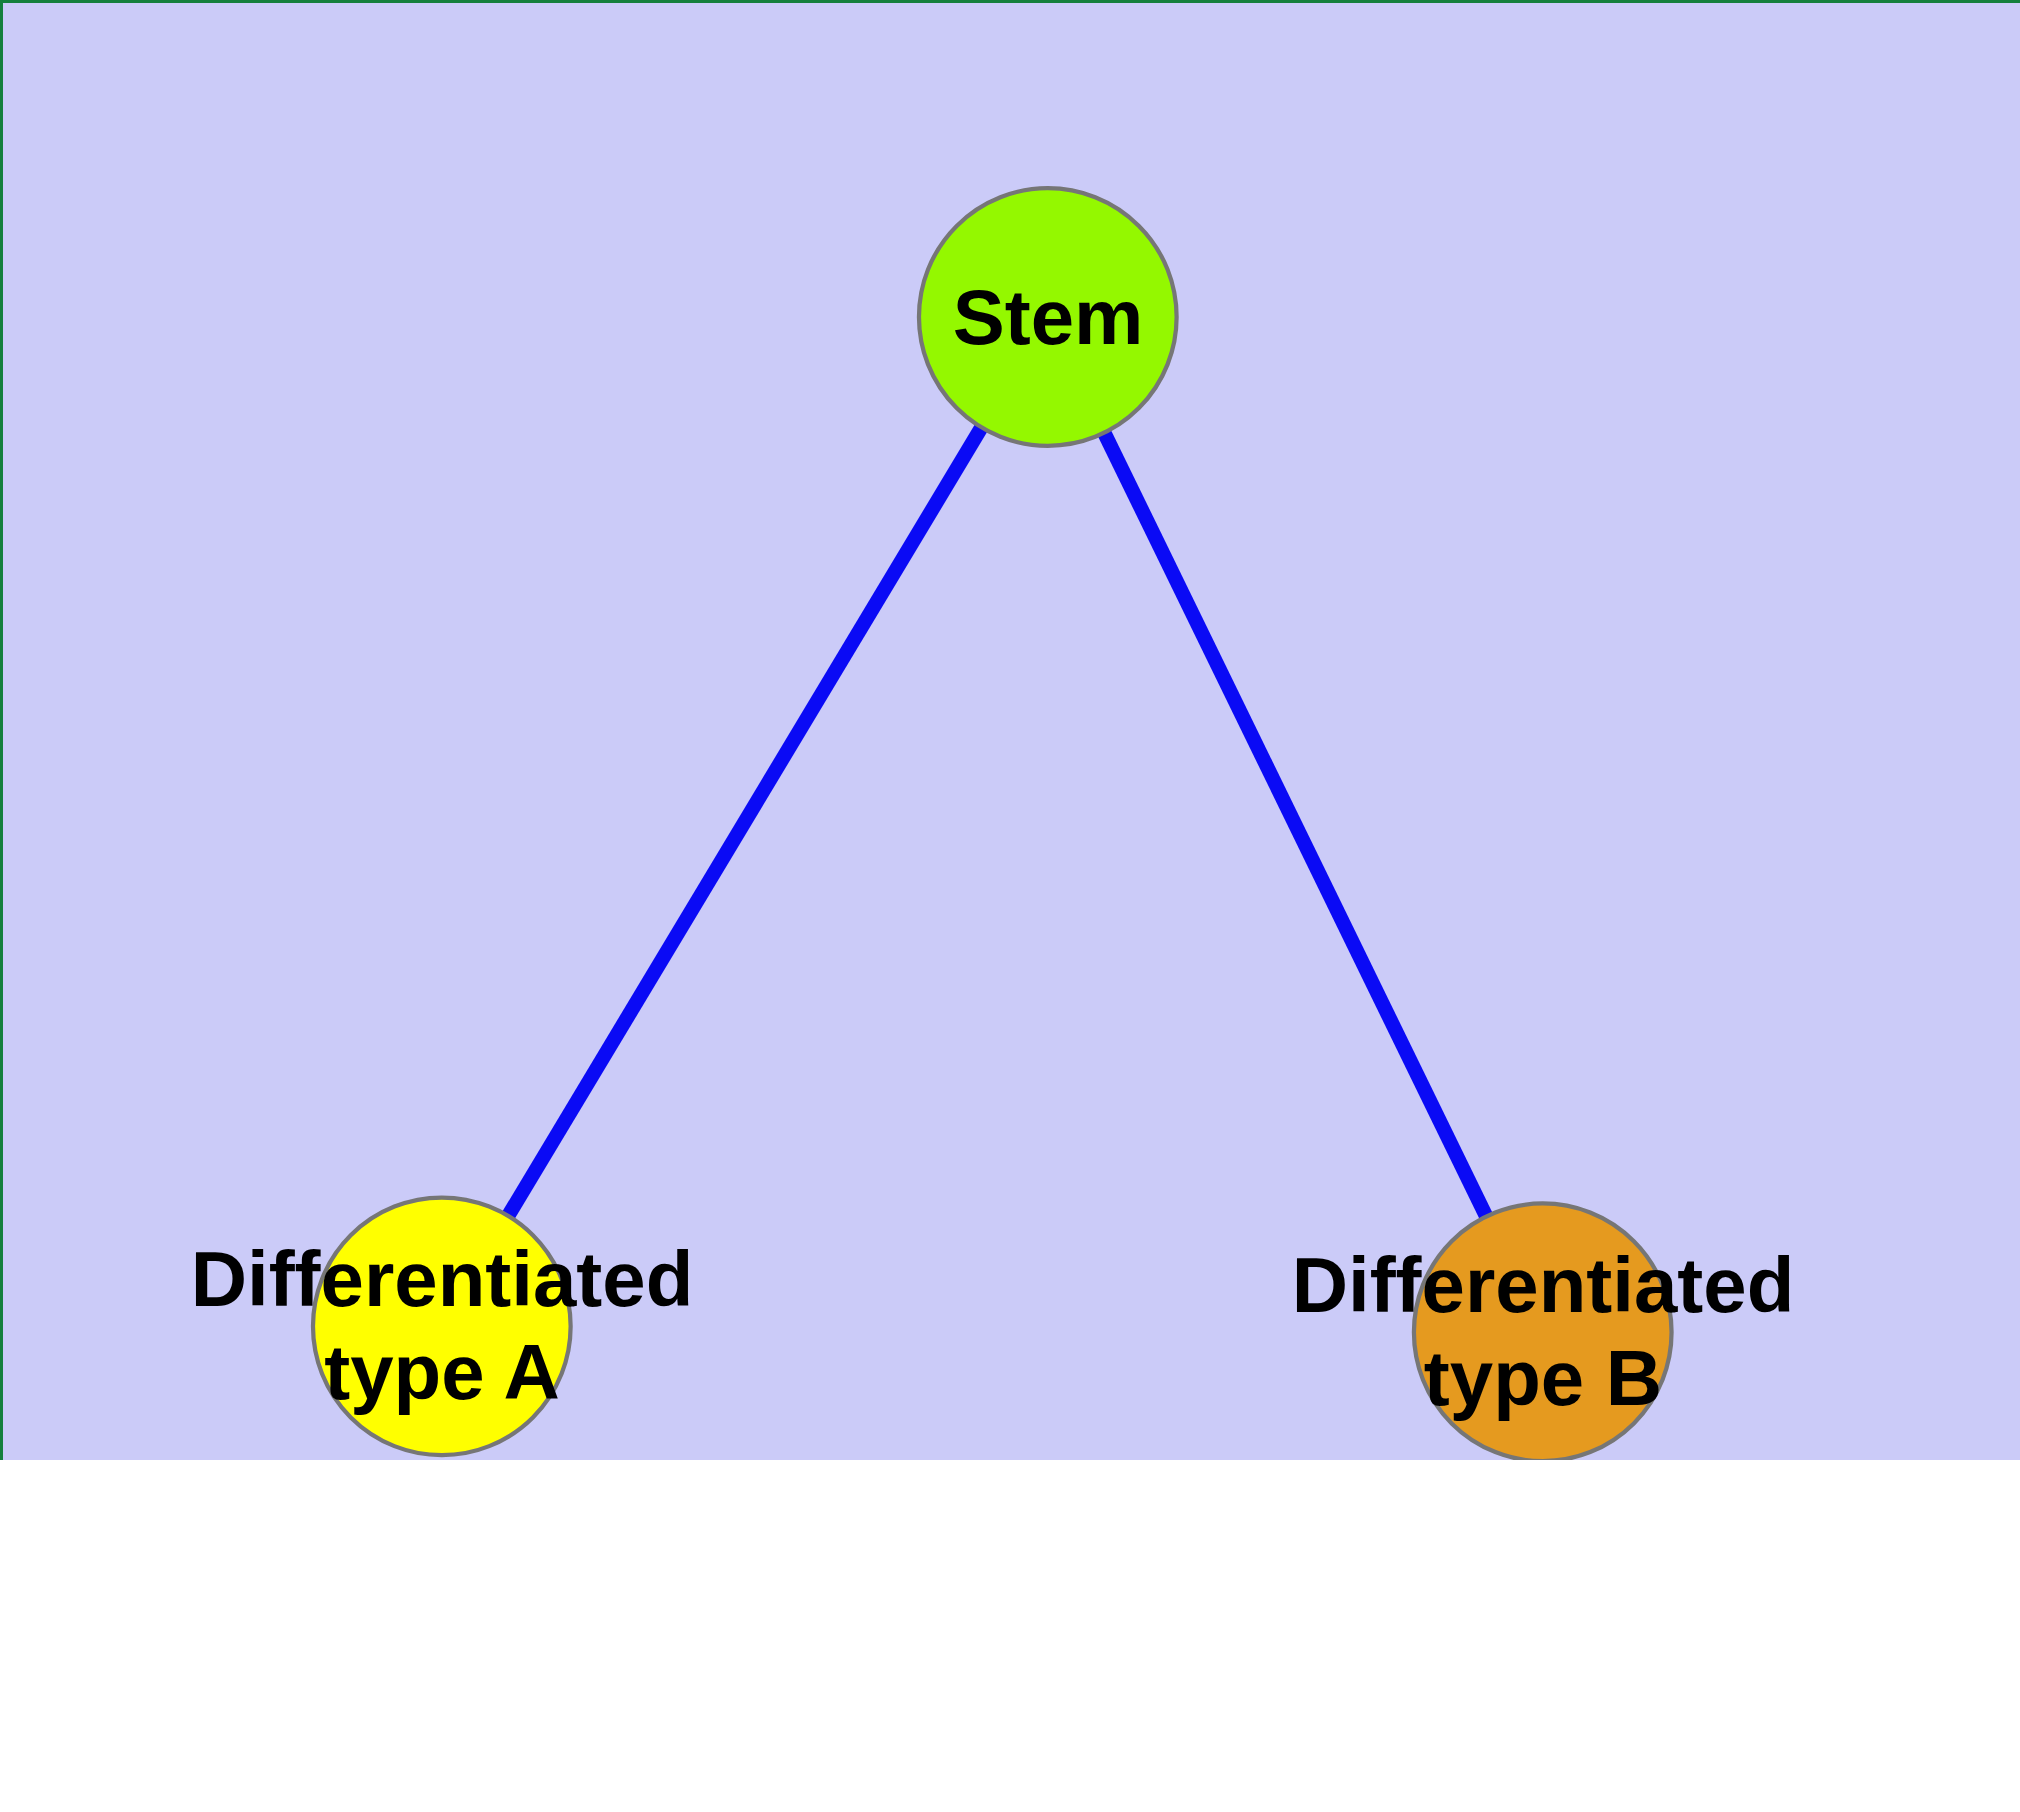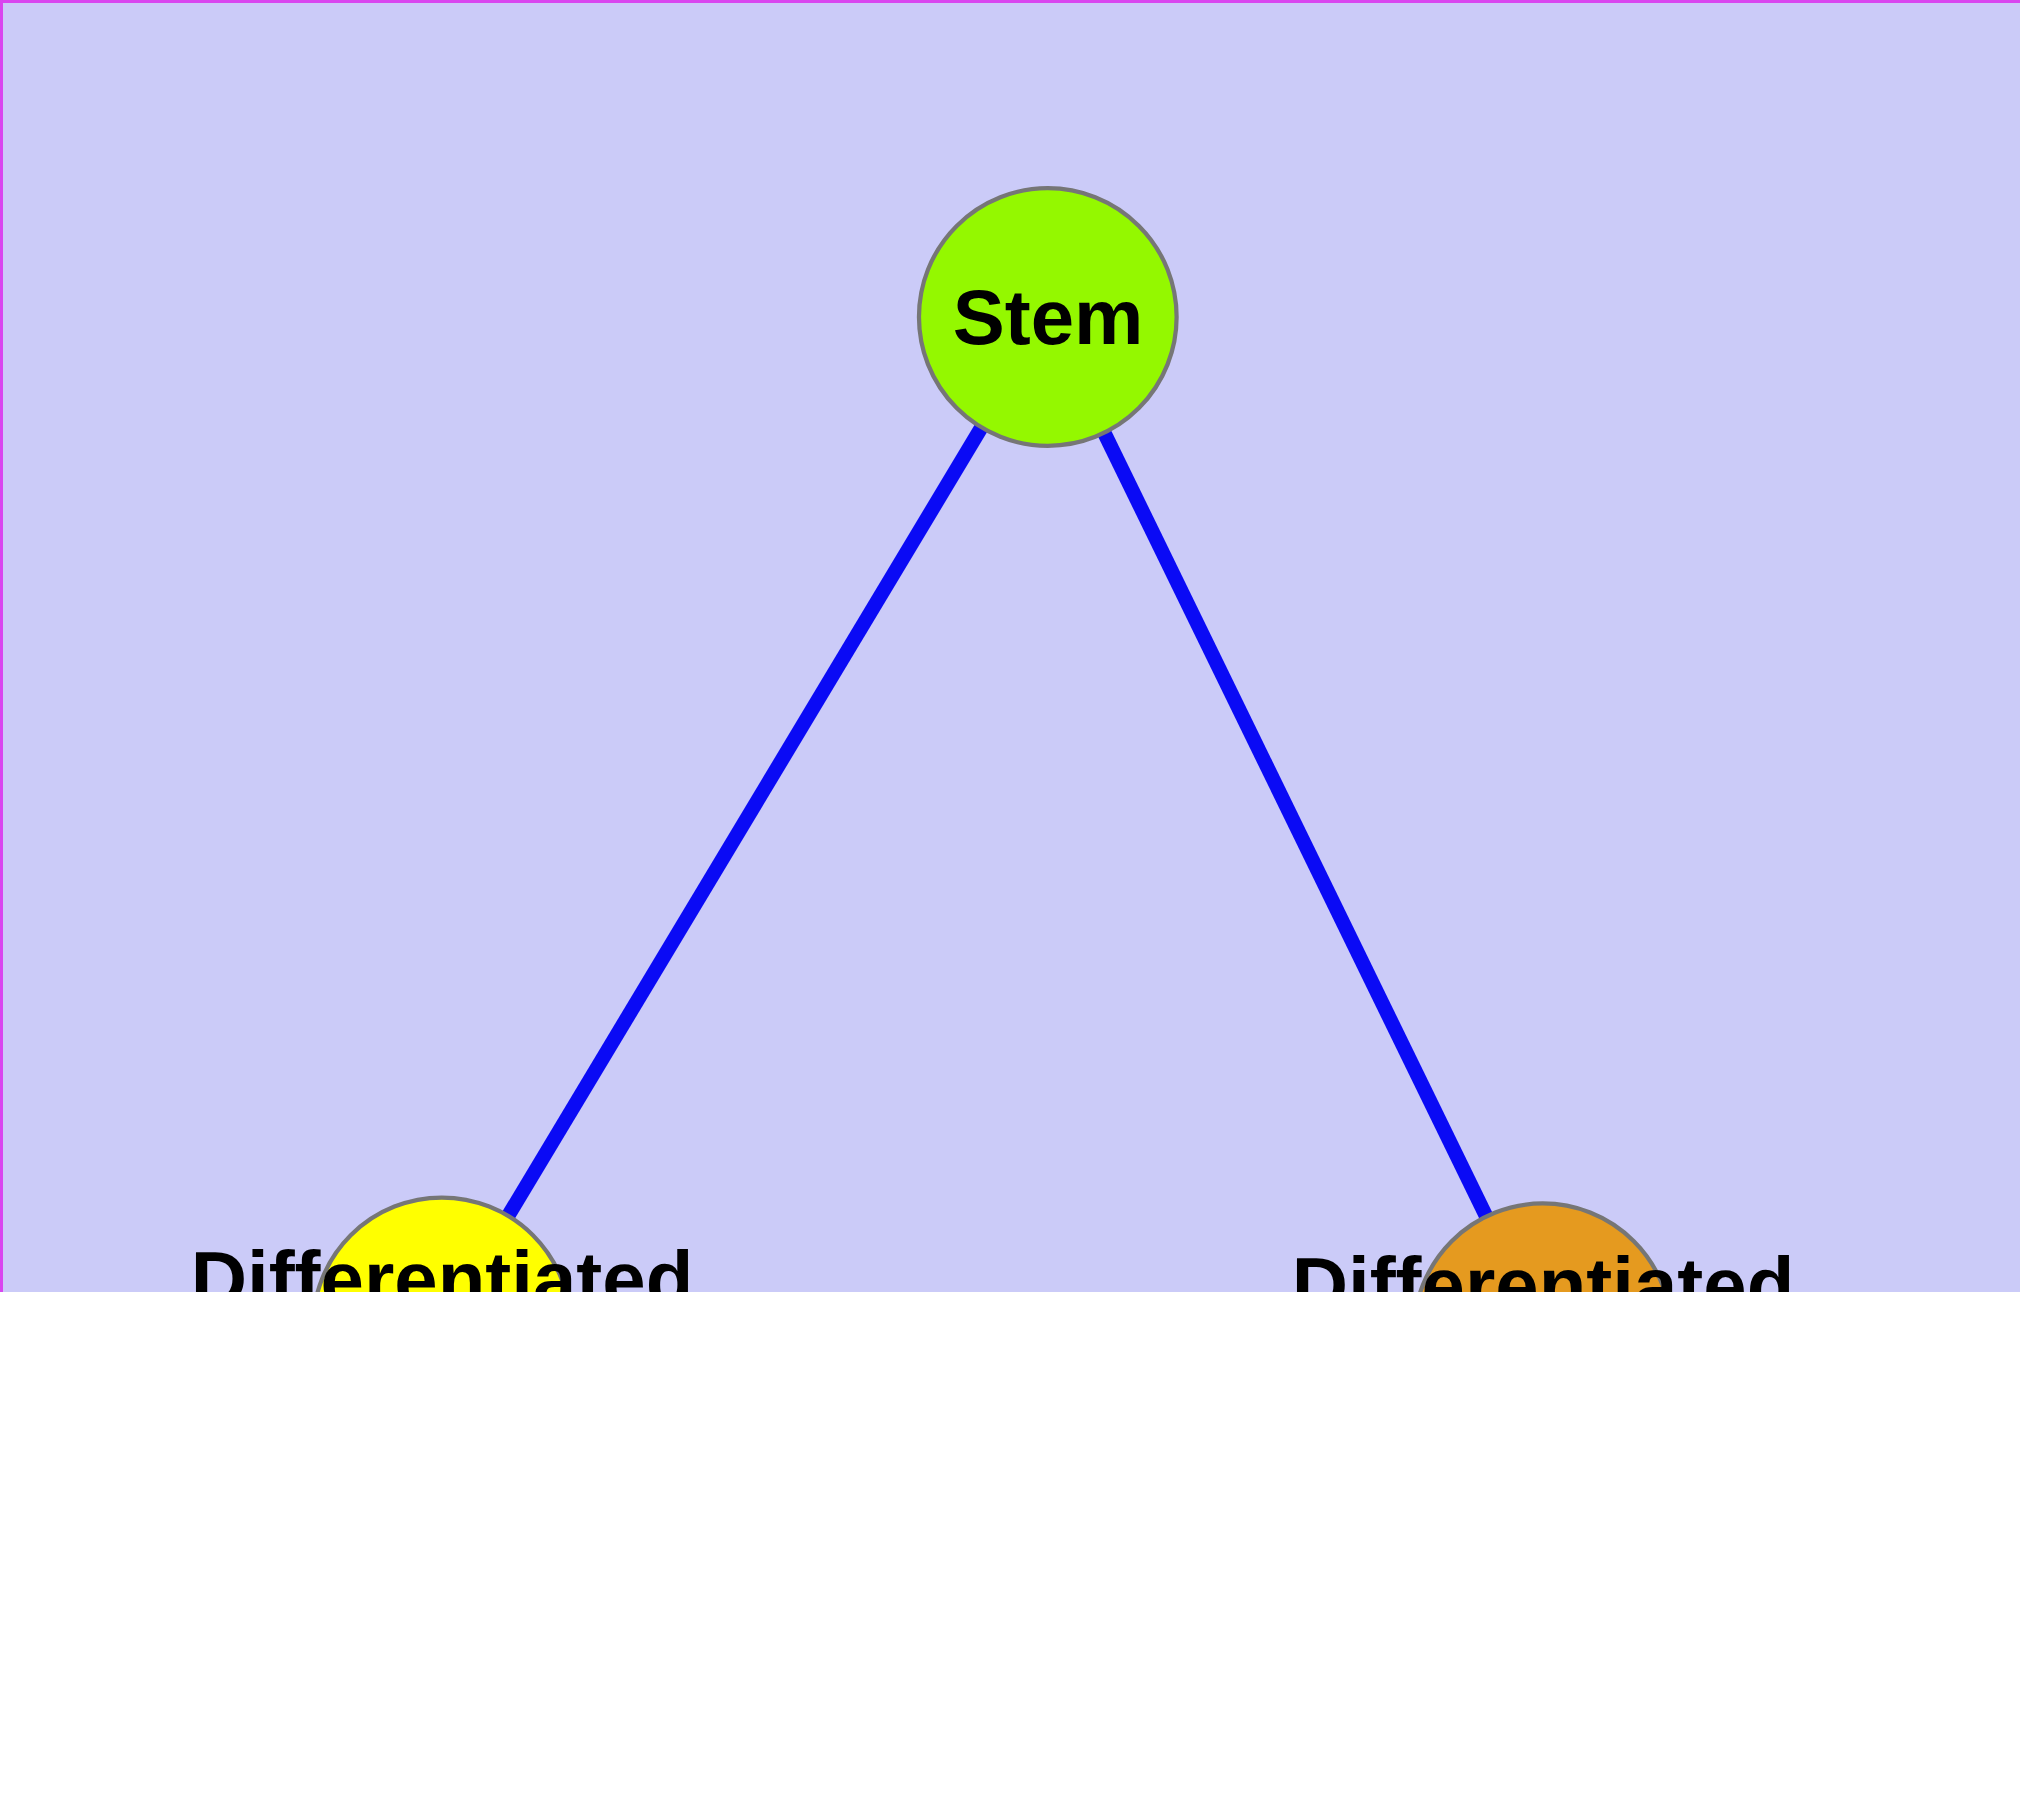--- a/index.html
+++ b/index.html
@@ -3,22 +3,22 @@
 <meta charset="utf-8">
 <style>
   html, body {
     margin: 0;
     padding: 0;
     background: #ffffff;
   }
   .canvas {
     position: relative;
     width: 2021px;
-    height: 1292px;
-    background: #d946ef;
+    height: 1460px;
+    background: #15803d;
     overflow: hidden;
     font-family: "Liberation Sans", sans-serif;
   }
   .panel {
     position: absolute;
     left: 2.5px;
     top: 2.5px;
     width: 2018px;
     height: 1810px;
   }

